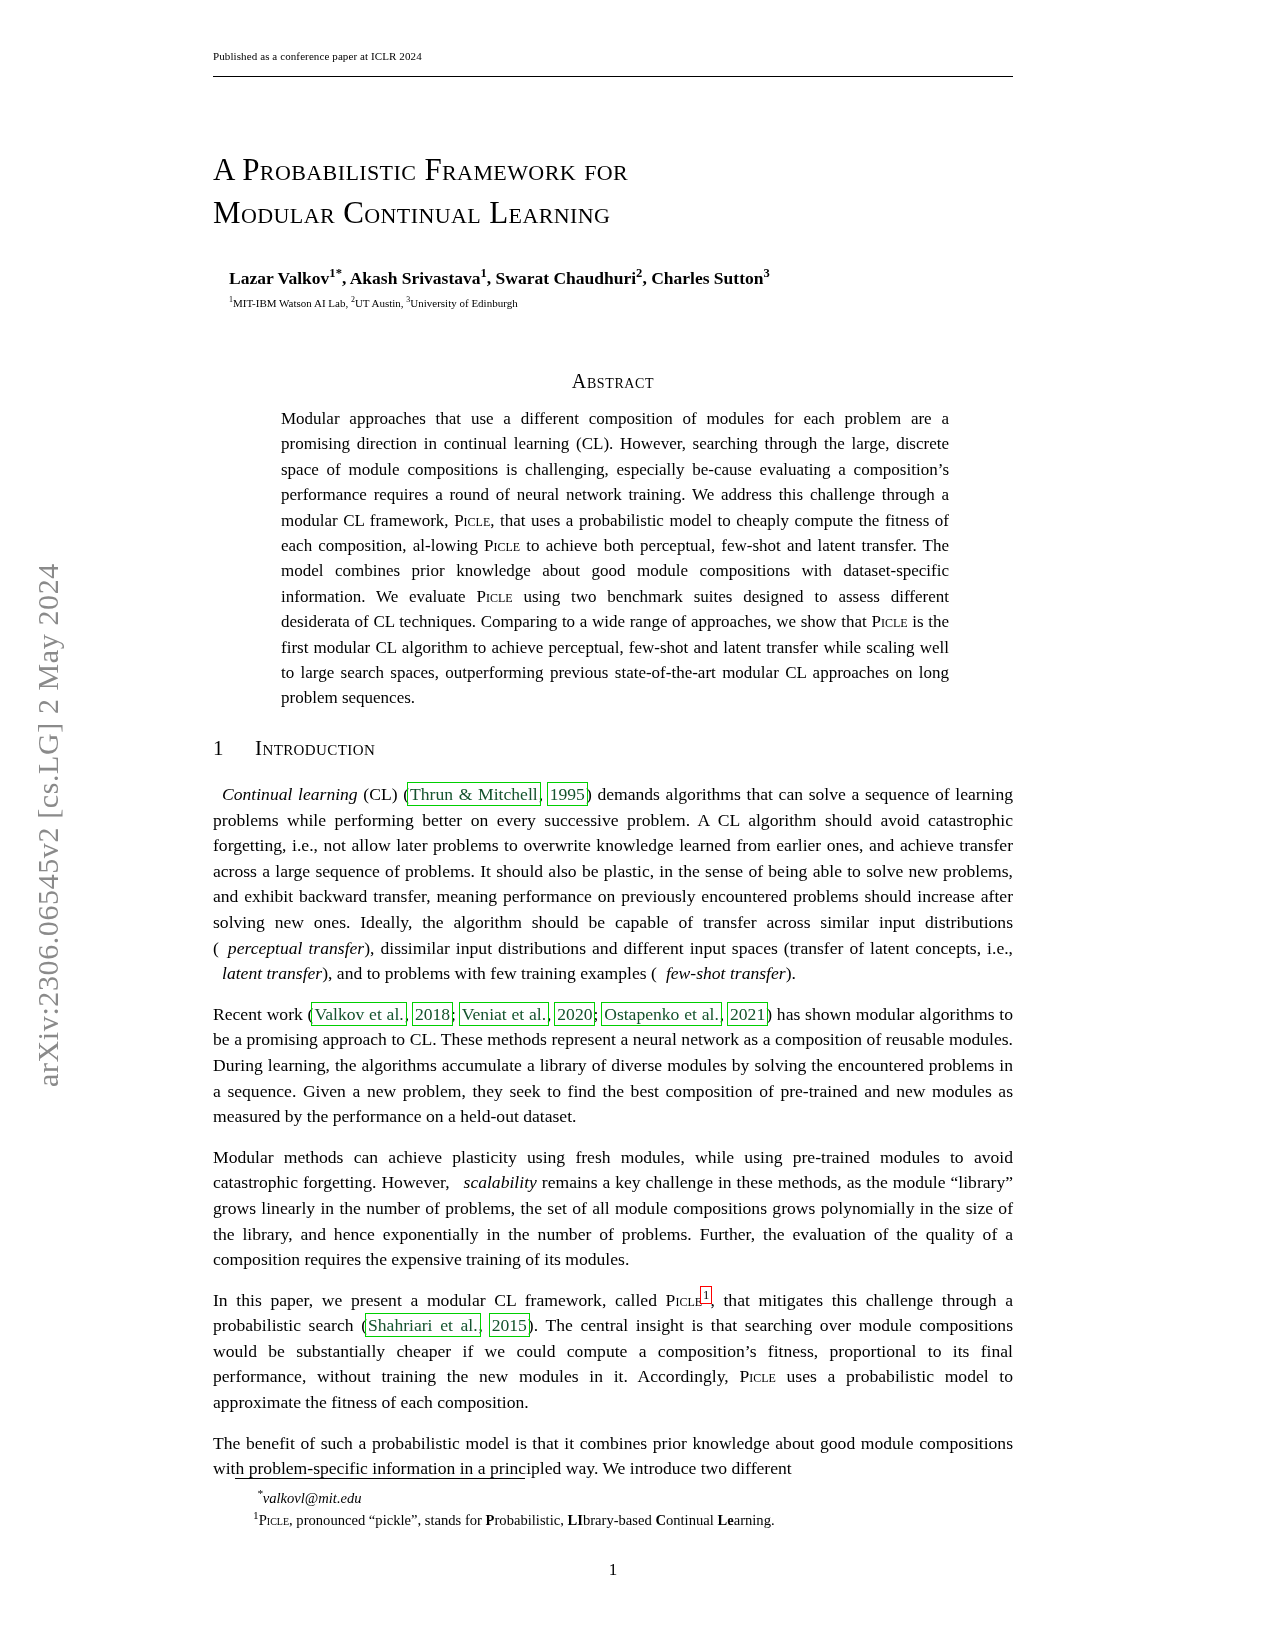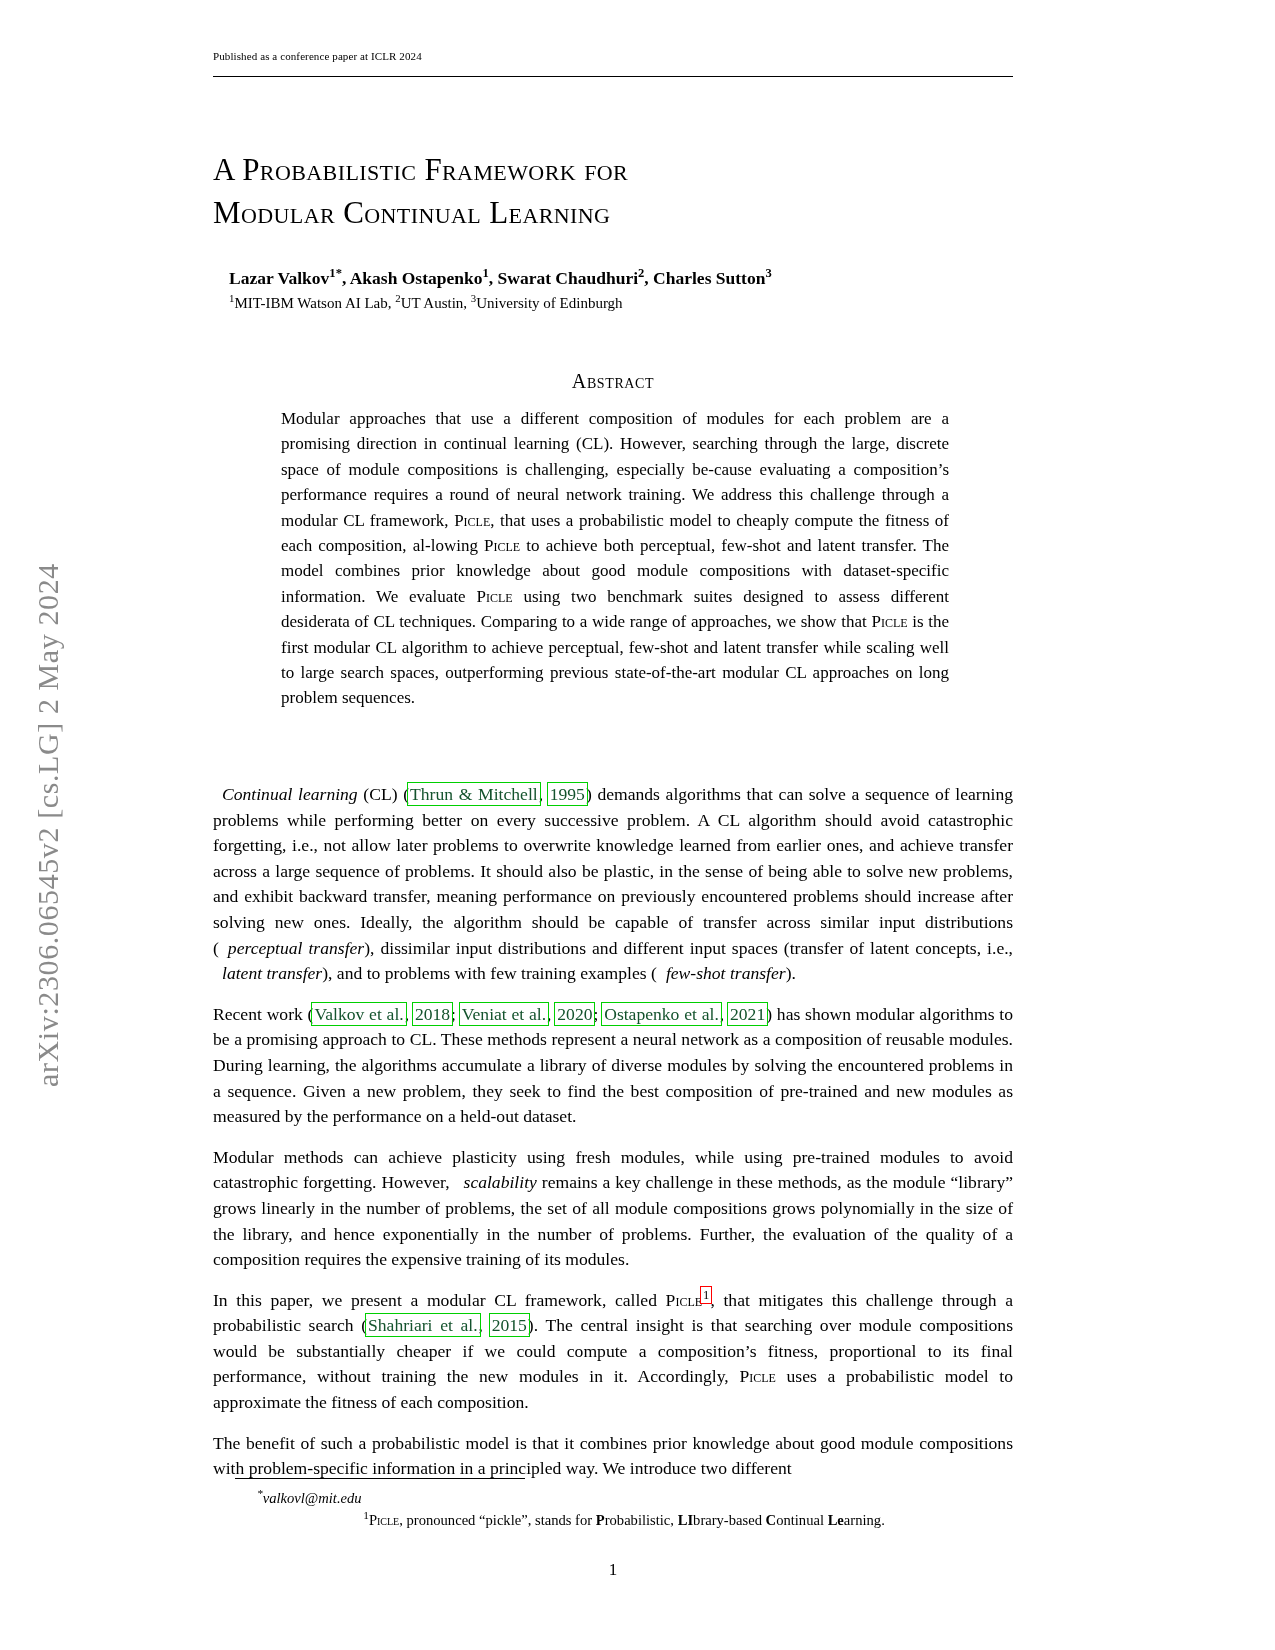--- a/index.html
+++ b/index.html
@@ -87,21 +87,21 @@
     width: 790px;
     font-size: 17.5px;
     font-weight: bold;
     line-height: 24px;
   }
   .affil {
     position: absolute;
     left: 16px;
     top: 291px;
     width: 790px;
-    font-size: 15px;
+    font-size: 11px;
     line-height: 24px;
   }
   sup { font-size: 0.72em; vertical-align: super; line-height: 0; }
 
   
   .abs-head {
     position: absolute;
     left: 0;
     top: 370px;
     width: 800px;
@@ -182,21 +182,21 @@
     position: absolute;
     left: 22px;
     top: 1487px;
     width: 760px;
     font-size: 14.6px;
     line-height: 22px;
   }
   .footnotes .fn { display: block; }
   .fn-mark { font-size: 0.78em; vertical-align: super; line-height: 0; }
   .fn-indent1 { padding-left: 22px; font-style: italic; }
-  .fn-indent2 { padding-left: 18px; text-align: center; }
+  .fn-indent2 { padding-left: 18px; }
 
   
   .pageno {
     position: absolute;
     left: 0;
     top: 1560px;
     width: 800px;
     text-align: center;
     font-size: 17px;
   }
@@ -212,33 +212,36 @@
 
   <div class="runhead">Published as a conference paper at ICLR 2024</div>
   <div class="runhead-rule"></div>
 
   <div class="title">
     <span class="ln">A Probabilistic Framework for</span>
     <span class="ln">Modular Continual Learning</span>
   </div>
 
   <div class="authors">
-    <span>Lazar Valkov</span><sup>1</sup><sup>*</sup><span>, </span><span>Akash Ostapenko</span><sup>1</sup><span>, </span><span>Swarat Chaudhuri</span><sup>2</sup><span>, </span><span>Charles Sutton</span><sup>3</sup>
+    <span>Lazar Valkov</span><sup>1</sup><sup>*</sup><span>, </span><span>Akash Srivastava</span><sup>1</sup><span>, </span><span>Swarat Chaudhuri</span><sup>2</sup><span>, </span><span>Charles Sutton</span><sup>3</sup>
   </div>
 
   <div class="affil">
     <sup>1</sup><span>MIT-IBM Watson AI Lab</span><span>, </span><sup>2</sup><span>UT Austin</span><span>, </span><sup>3</sup><span>University of Edinburgh</span>
   </div>
 
   <div class="abs-head">Abstract</div>
 
   <div class="abstract">
     <span>Modular approaches that use a different composition of modules for each problem are a promising direction in continual learning (CL). However, searching through the large, discrete space of module compositions is challenging, especially be-cause evaluating a composition’s performance requires a round of neural network training. We address this challenge through a modular CL framework, </span><span class="sc">Picle</span><span>, that uses a probabilistic model to cheaply compute the fitness of each composition, al-lowing </span><span class="sc">Picle</span><span> to achieve both perceptual, few-shot and latent transfer. The model combines prior knowledge about good module compositions with dataset-specific information. We evaluate </span><span class="sc">Picle</span><span> using two benchmark suites designed to assess different desiderata of CL techniques. Comparing to a wide range of approaches, we show that </span><span class="sc">Picle</span><span> is the first modular CL algorithm to achieve perceptual, few-shot and latent transfer while scaling well to large search spaces, outperforming previous state-of-the-art modular CL approaches on long problem sequences.</span>
   </div>
 
+  <div class="sec-head">
+    <span class="sec-num">1</span><span>Introduction</span>
+  </div>
 
   <div class="body">
 
     <p><span class="it">Continual learning</span><span> (CL) (</span><a class="cite" href="#">Thrun &amp; Mitchell</a><span>, </span><a class="cite" href="#">1995</a><span>) demands algorithms that can solve a sequence of learning problems while performing better on every successive problem. A CL algorithm should avoid catastrophic forgetting, i.e., not allow later problems to overwrite knowledge learned from earlier ones, and achieve transfer across a large sequence of problems. It should also be plastic, in the sense of being able to solve new problems, and exhibit backward transfer, meaning performance on previously encountered problems should increase after solving new ones. Ideally, the algorithm should be capable of transfer across similar input distributions (</span><span class="it">perceptual transfer</span><span>), dissimilar input distributions and different input spaces (transfer of latent concepts, i.e., </span><span class="it">latent transfer</span><span>), and to problems with few training examples (</span><span class="it">few-shot transfer</span><span>).</span></p>
 
     <p><span>Recent work (</span><a class="cite" href="#">Valkov et al.</a><span>, </span><a class="cite" href="#">2018</a><span>; </span><a class="cite" href="#">Veniat et al.</a><span>, </span><a class="cite" href="#">2020</a><span>; </span><a class="cite" href="#">Ostapenko et al.</a><span>, </span><a class="cite" href="#">2021</a><span>) has shown modular algorithms to be a promising approach to CL. These methods represent a neural network as a composition of reusable modules. During learning, the algorithms accumulate a library of diverse modules by solving the encountered problems in a sequence. Given a new problem, they seek to find the best composition of pre-trained and new modules as measured by the performance on a held-out dataset.</span></p>
 
     <p><span>Modular methods can achieve plasticity using fresh modules, while using pre-trained modules to avoid catastrophic forgetting. However, </span><span class="it">scalability</span><span> remains a key challenge in these methods, as the module “library” grows linearly in the number of problems, the set of all module compositions grows polynomially in the size of the library, and hence exponentially in the number of problems. Further, the evaluation of the quality of a composition requires the expensive training of its modules.</span></p>
 
     <p><span>In this paper, we present a modular CL framework, called </span><span class="sc">Picle</span><a class="fnref" href="#">1</a><span>, that mitigates this challenge through a probabilistic search (</span><a class="cite" href="#">Shahriari et al.</a><span>, </span><a class="cite" href="#">2015</a><span>). The central insight is that searching over module compositions would be substantially cheaper if we could compute a composition’s fitness, proportional to its final performance, without training the new modules in it. Accordingly, </span><span class="sc">Picle</span><span> uses a probabilistic model to approximate the fitness of each composition.</span></p>

